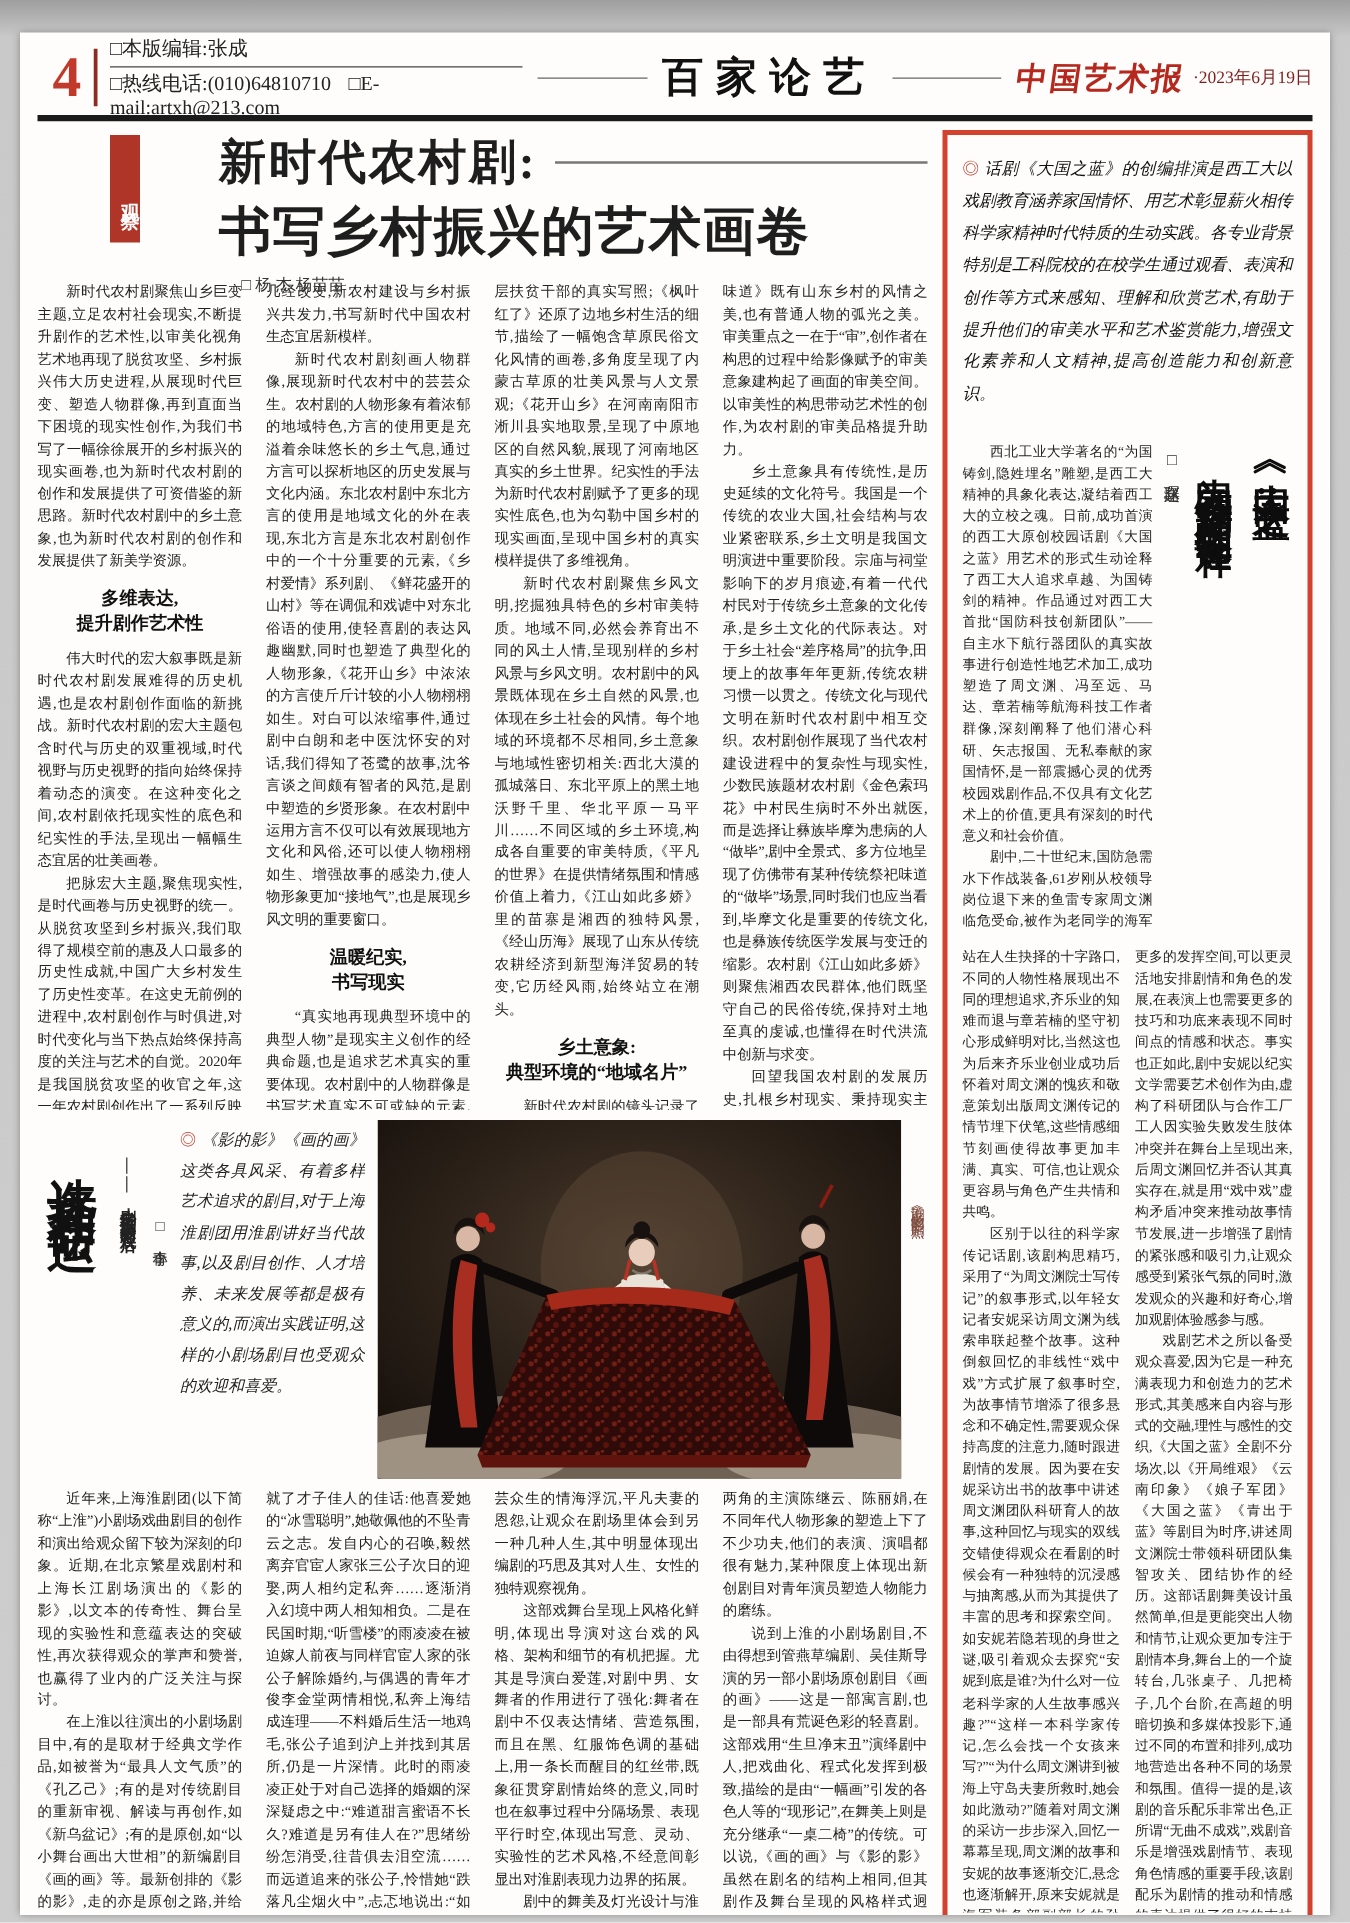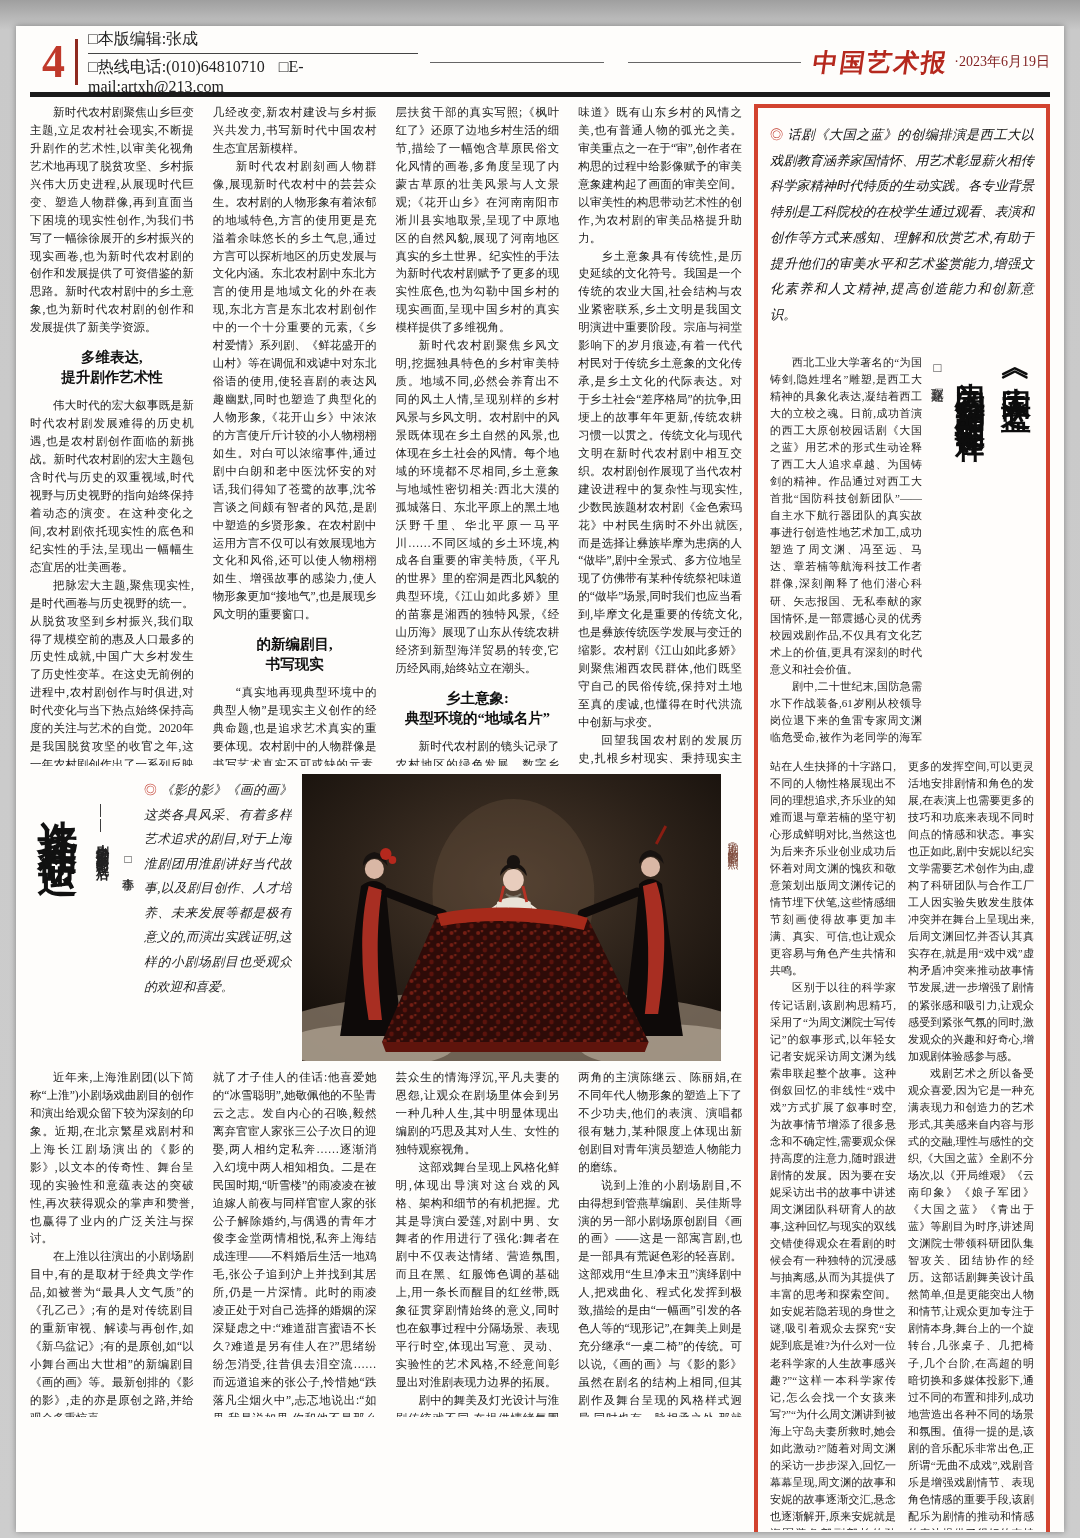--- a/index.html
+++ b/index.html
@@ -77,53 +77,65 @@
 
   <div class="masthead-row">
     <div class="pageno">4</div>
     <div class="edit-info">
       <div class="row1">□本版编辑:张成</div>
       <div class="row2">
         <span>□热线电话:(010)64810710</span><span>□E-mail:artxh@213.com</span>
       </div>
     </div>
     <div class="hline"></div>
+    <div class="section-title">百家论艺</div>
     <div class="hline"></div>
     <div class="masthead-logo">中国艺术报</div>
     <div class="masthead-date">·2023年6月19日</div>
   </div>
   <div class="black-rule"></div>
 
   <div class="main">
 
     <div class="left-zone">
 
+      <div class="headline-area">
+        <div class="obs-tag">观察</div>
+        <div class="headline">
+          <div class="t1wrap">
+            <span class="title1">新时代农村剧:</span>
+            <span class="t1line"></span>
+          </div>
+          <div class="title2">书写乡村振兴的艺术画卷</div>
+          <div class="byline">□ 杨  杰   杨苗苗</div>
+        </div>
+      </div>
 
       <div class="cols4 topcols">
         <div class="ncol">
           <p>新时代农村剧聚焦山乡巨变主题,立足农村社会现实,不断提升剧作的艺术性,以审美化视角艺术地再现了脱贫攻坚、乡村振兴伟大历史进程,从展现时代巨变、塑造人物群像,再到直面当下困境的现实性创作,为我们书写了一幅徐徐展开的乡村振兴的现实画卷,也为新时代农村剧的创作和发展提供了可资借鉴的新思路。新时代农村剧中的乡土意象,也为新时代农村剧的创作和发展提供了新美学资源。</p>
           <div class="subhead">
             <div>多维表达,</div>
             <div>提升剧作艺术性</div>
           </div>
           <p>伟大时代的宏大叙事既是新时代农村剧发展难得的历史机遇,也是农村剧创作面临的新挑战。新时代农村剧的宏大主题包含时代与历史的双重视域,时代视野与历史视野的指向始终保持着动态的演变。在这种变化之间,农村剧依托现实性的底色和纪实性的手法,呈现出一幅幅生态宜居的壮美画卷。</p>
           <p>把脉宏大主题,聚焦现实性,是时代画卷与历史视野的统一。从脱贫攻坚到乡村振兴,我们取得了规模空前的惠及人口最多的历史性成就,中国广大乡村发生了历史性变革。在这史无前例的进程中,农村剧创作与时俱进,对时代变化与当下热点始终保持高度的关注与艺术的自觉。2020年是我国脱贫攻坚的收官之年,这一年农村剧创作出了一系列反映脱贫攻坚伟大战役的</p>
         </div>
         <div class="ncol">
           <p class="cont">几经改变,新农村建设与乡村振兴共发力,书写新时代中国农村生态宜居新模样。</p>
           <p>新时代农村剧刻画人物群像,展现新时代农村中的芸芸众生。农村剧的人物形象有着浓郁的地域特色,方言的使用更是充溢着余味悠长的乡土气息,通过方言可以探析地区的历史发展与文化内涵。东北农村剧中东北方言的使用是地域文化的外在表现,东北方言是东北农村剧创作中的一个十分重要的元素,《乡村爱情》系列剧、《鲜花盛开的山村》等在调侃和戏谑中对东北俗语的使用,使轻喜剧的表达风趣幽默,同时也塑造了典型化的人物形象,《花开山乡》中浓浓的方言使斤斤计较的小人物栩栩如生。对白可以浓缩事件,通过剧中白朗和老中医沈怀安的对话,我们得知了苍鹭的故事,沈爷言谈之间颇有智者的风范,是剧中塑造的乡贤形象。在农村剧中运用方言不仅可以有效展现地方文化和风俗,还可以使人物栩栩如生、增强故事的感染力,使人物形象更加“接地气”,也是展现乡风文明的重要窗口。</p>
           <div class="subhead">
-            <div>的新编剧目,</div>
+            <div>温暖纪实,</div>
             <div>书写现实</div>
           </div>
           <p>“真实地再现典型环境中的典型人物”是现实主义创作的经典命题,也是追求艺术真实的重要体现。农村剧中的人物群像是书写艺术真实不可或缺的元素,也是展现乡风文明的重要媒介。扎根农村现实,书写农村的现实生活为剧作提供了丰沃的土壤,剧中的人物形象都是在现实生活中有原型的,靳东饰演的福书记的原型是时任县委副书记,黄觉饰演的凌一农的原型是福建农业大学教授,剧中挂职副县长的原型是无数个基</p>
         </div>
         <div class="ncol">
           <p class="cont">层扶贫干部的真实写照;《枫叶红了》还原了边地乡村生活的细节,描绘了一幅饱含草原民俗文化风情的画卷,多角度呈现了内蒙古草原的壮美风景与人文景观;《花开山乡》在河南南阳市淅川县实地取景,呈现了中原地区的自然风貌,展现了河南地区真实的乡土世界。纪实性的手法为新时代农村剧赋予了更多的现实性底色,也为勾勒中国乡村的现实画面,呈现中国乡村的真实模样提供了多维视角。</p>
-          <p>新时代农村剧聚焦乡风文明,挖掘独具特色的乡村审美特质。地域不同,必然会养育出不同的风土人情,呈现别样的乡村风景与乡风文明。农村剧中的风景既体现在乡土自然的风景,也体现在乡土社会的风情。每个地域的环境都不尽相同,乡土意象与地域性密切相关:西北大漠的孤城落日、东北平原上的黑土地沃野千里、华北平原一马平川……不同区域的乡土环境,构成各自重要的审美特质,《平凡的世界》里的窑洞是西北风貌的典型环境,《江山如此多娇》里的苗寨是湘西的独特风景,《经山历海》展现了山东从传统农耕经济到新型海洋贸易的转变,它历经风雨,始终站立在潮头。</p>
+          <p>新时代农村剧聚焦乡风文明,挖掘独具特色的乡村审美特质。地域不同,必然会养育出不同的风土人情,呈现别样的乡村风景与乡风文明。农村剧中的风景既体现在乡土自然的风景,也体现在乡土社会的风情。每个地域的环境都不尽相同,乡土意象与地域性密切相关:西北大漠的孤城落日、东北平原上的黑土地沃野千里、华北平原一马平川……不同区域的乡土环境,构成各自重要的审美特质,《平凡的世界》在提供情绪氛围和情感价值上着力,《江山如此多娇》里的苗寨是湘西的独特风景,《经山历海》展现了山东从传统农耕经济到新型海洋贸易的转变,它历经风雨,始终站立在潮头。</p>
           <div class="subhead">
             <div>乡土意象:</div>
             <div>典型环境的“地域名片”</div>
           </div>
           <p>新时代农村剧的镜头记录了农村地区的绿色发展、数字乡村、文化变迁与产业兴旺,借用农村剧中典型的乡土意象,艺术呈现了乡土的生产景观、生活景观和民俗文化景观。同时,艺术创作者并没有回避当下农村发展困境,而是深层次地揭示出中国乡土社会向前发展的趋势。</p>
 
         </div>
         <div class="ncol">
           <p class="cont">味道》既有山东乡村的风情之美,也有普通人物的弧光之美。审美重点之一在于“审”,创作者在构思的过程中给影像赋予的审美意象建构起了画面的审美空间。以审美性的构思带动艺术性的创作,为农村剧的审美品格提升助力。</p>
           <p>乡土意象具有传统性,是历史延续的文化符号。我国是一个传统的农业大国,社会结构与农业紧密联系,乡土文明是我国文明演进中重要阶段。宗庙与祠堂影响下的岁月痕迹,有着一代代村民对于传统乡土意象的文化传承,是乡土文化的代际表达。对于乡土社会“差序格局”的抗争,田埂上的故事年年更新,传统农耕习惯一以贯之。传统文化与现代文明在新时代农村剧中相互交织。农村剧创作展现了当代农村建设进程中的复杂性与现实性,少数民族题材农村剧《金色索玛花》中村民生病时不外出就医,而是选择让彝族毕摩为患病的人“做毕”,剧中全景式、多方位地呈现了仿佛带有某种传统祭祀味道的“做毕”场景,同时我们也应当看到,毕摩文化是重要的传统文化,也是彝族传统医学发展与变迁的缩影。农村剧《江山如此多娇》则聚焦湘西农民群体,他们既坚守自己的民俗传统,保持对土地至真的虔诚,也懂得在时代洪流中创新与求变。</p>

